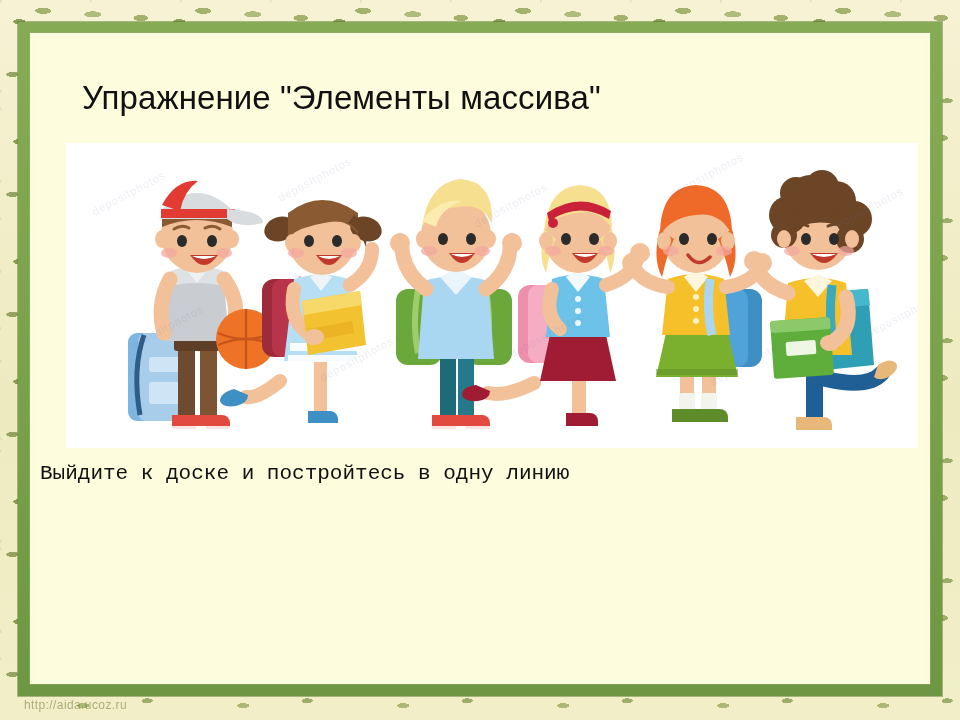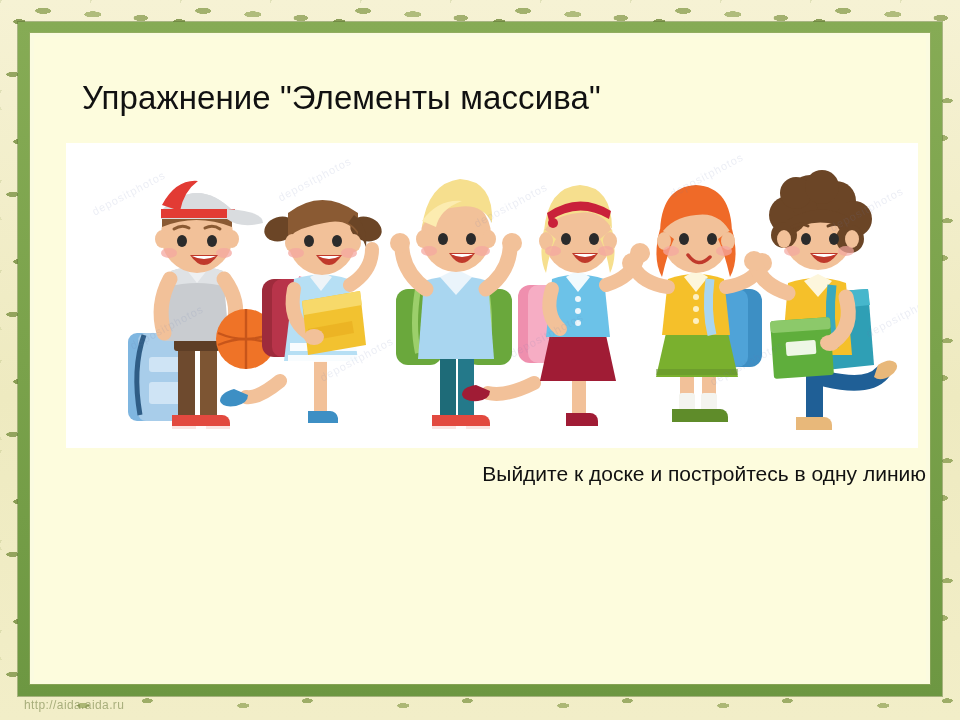--- a/index.html
+++ b/index.html
@@ -82,22 +82,22 @@
     color:rgba(110,125,175,.13);
     font-size:11px;letter-spacing:1px;
   }
   .wm span{position:absolute;transform:rotate(-28deg);white-space:nowrap;}
 
   
   .kids{position:absolute;left:0;top:0;width:852px;height:305px;}
 
   
   .caption{
-    position:absolute;left:0;right:0;top:425px;text-align:right;
-    font-size:21px;color:#111;
+    position:absolute;left:0;right:0;top:425px;text-align:left;
+    font-size:21px;color:#111;font-family:Liberation Mono, monospace;
   }
   .caption-inner{display:inline-block;padding-left:6px;}
 
   
   .url-wm{
     position:absolute;left:24px;bottom:8px;
     font-size:12px;color:rgba(108,122,62,.55);
     letter-spacing:.4px;
   }
 </style>
@@ -415,15 +415,15 @@
       </div>
 
     </div>
 
     <div class="caption">
       <span class="caption-inner">Выйдите к доске и постройтесь в одну линию</span>
     </div>
 
   </div>
 
-  <div class="url-wm">http://aida.aida.ru</div>
+  <div class="url-wm">http://aida.ucoz.ru</div>
 
 </div>
 
 </body></html>

